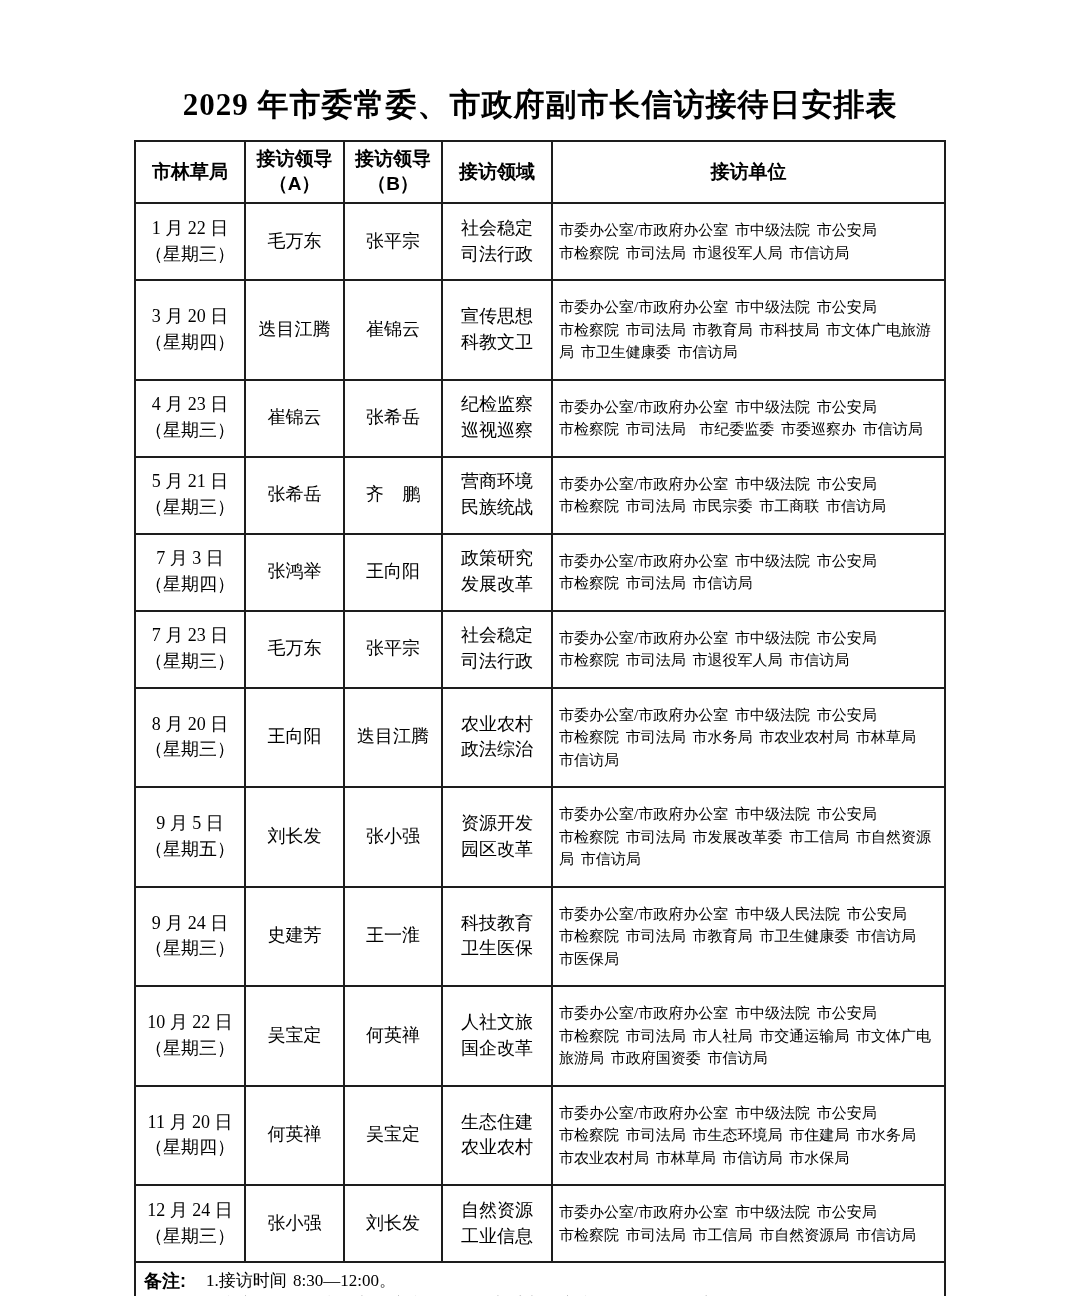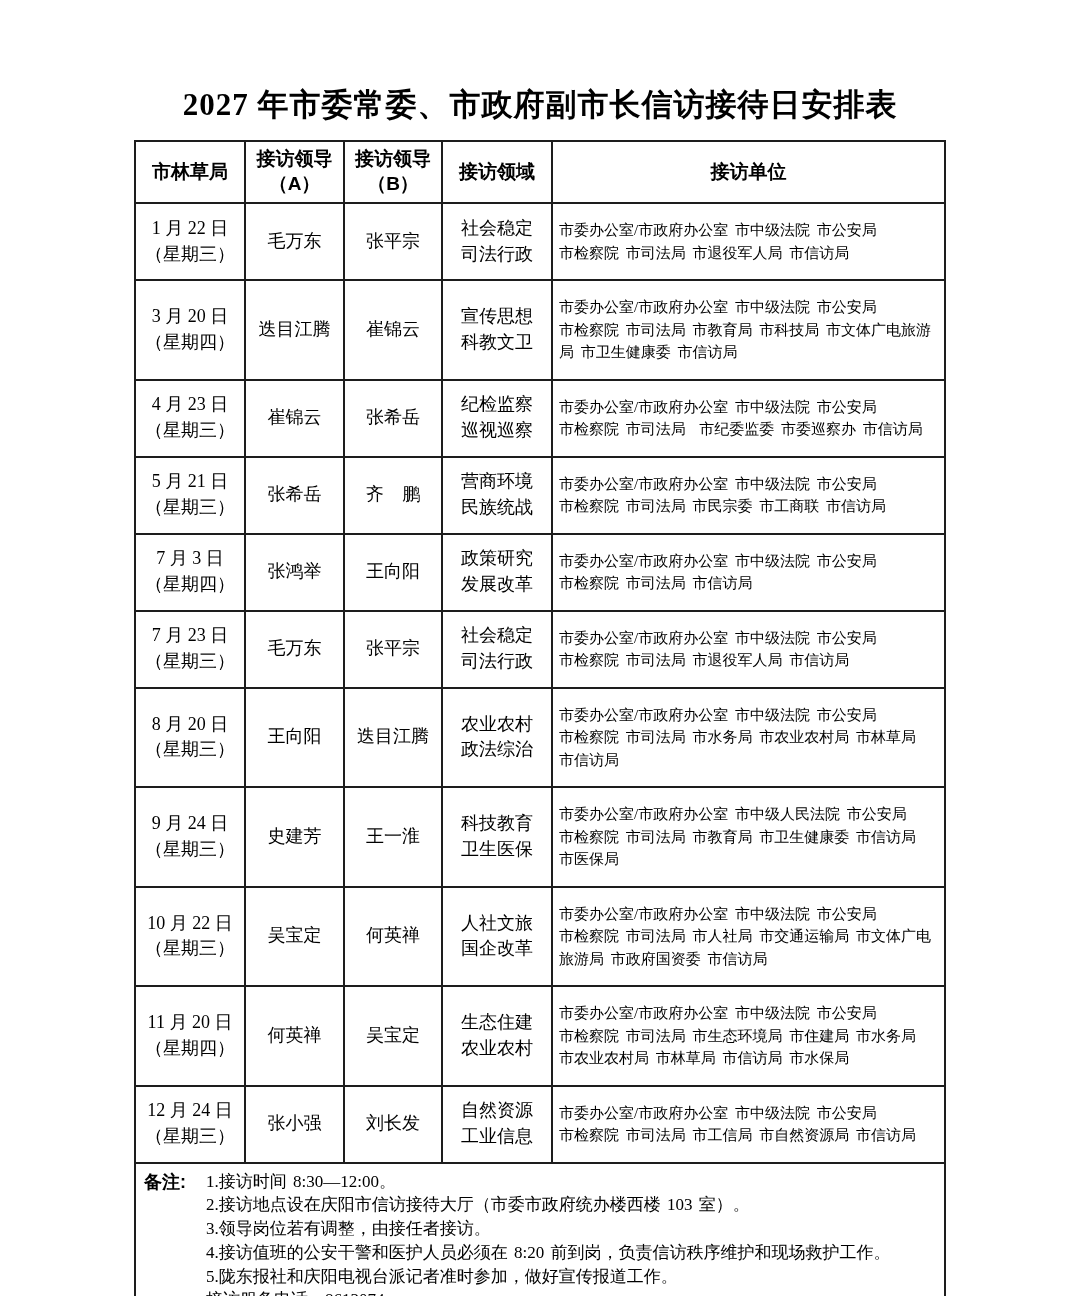--- a/index.html
+++ b/index.html
@@ -51,21 +51,21 @@
   .notes-text {
     font-size: 17px; line-height: 1.4;
     white-space: pre-wrap; word-spacing: 2px;
   }
 </style>
 </head>
 <body>
 
 <div class="page">
 
-  <h1 class="doc-title">2027 年市委常委、市政府副市长信访接待日安排表</h1>
+  <h1 class="doc-title">2029 年市委常委、市政府副市长信访接待日安排表</h1>
 
   <table class="schedule">
     <colgroup>
       <col style="width:110px">
         <col style="width:99px">
         <col style="width:98px">
         <col style="width:110px">
         <col style="width:393px">
     </colgroup>
     <thead>
@@ -144,20 +144,31 @@
       <tr>
         <td class="c-date">8 月 20 日
 （星期三）</td>
         <td class="c-leader">王向阳</td>
         <td class="c-leader">迭目江腾</td>
         <td class="c-field">农业农村
 政法综治</td>
         <td class="c-units">市委办公室/市政府办公室 市中级法院 市公安局
 市检察院 市司法局 市水务局 市农业农村局 市林草局
 市信访局</td>
+      </tr>
+      <tr>
+        <td class="c-date">9 月 5 日
+（星期五）</td>
+        <td class="c-leader">刘长发</td>
+        <td class="c-leader">张小强</td>
+        <td class="c-field">资源开发
+园区改革</td>
+        <td class="c-units">市委办公室/市政府办公室 市中级法院 市公安局
+市检察院 市司法局 市发展改革委 市工信局 市自然资源
+局 市信访局</td>
       </tr>
       <tr>
         <td class="c-date">9 月 24 日
 （星期三）</td>
         <td class="c-leader">史建芳</td>
         <td class="c-leader">王一淮</td>
         <td class="c-field">科技教育
 卫生医保</td>
         <td class="c-units">市委办公室/市政府办公室 市中级人民法院 市公安局
 市检察院 市司法局 市教育局 市卫生健康委 市信访局

